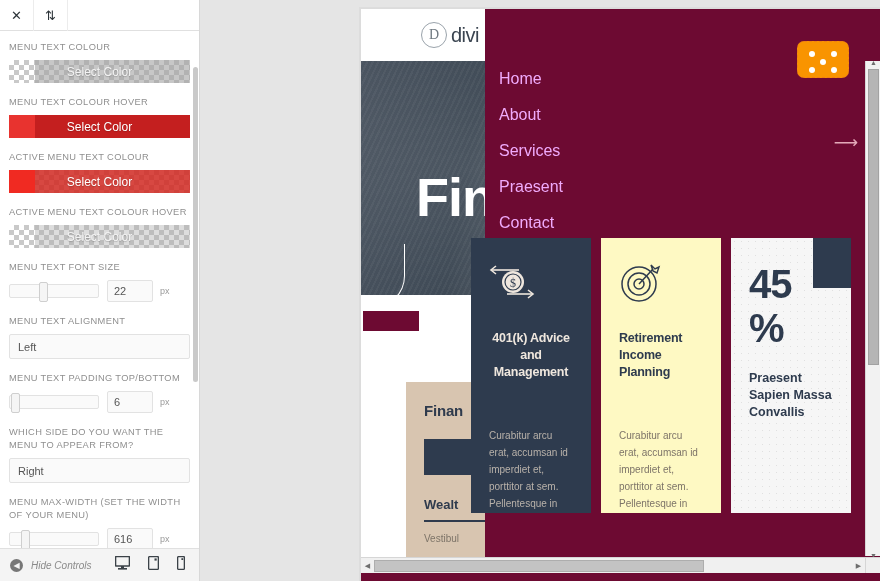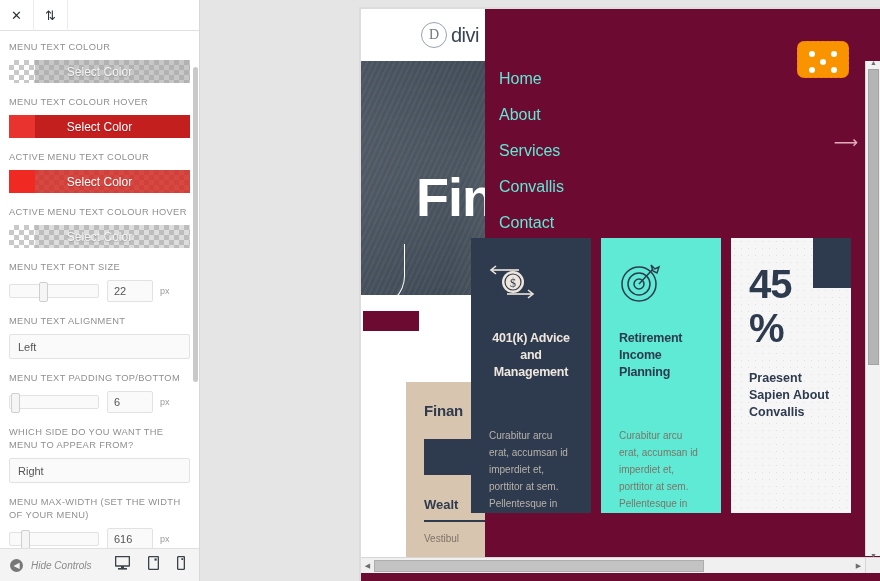--- a/index.html
+++ b/index.html
@@ -270,21 +270,21 @@
   .slide-menu {
     position: absolute;
     right: 0; top: 0; bottom: 0;
     width: 395px;
     background: #6d0a32;
     padding: 52px 0 0 14px;
     overflow: hidden;
   }
   .menu-item {
     font-size: 16px;
-    color: #5eead4;
+    color: #f0abfc;
     line-height: 30px;
     padding: 3px 0;
     cursor: pointer;
     font-family: "Liberation Sans", sans-serif;
   }
   .menu-arrow {
     position: absolute; right: 22px; top: 123px;
     color: #e3aab9; font-size: 17px;
   }
   .divi-handle {
@@ -308,21 +308,21 @@
     position: absolute;
     left: 110px; top: 229px;
     display: flex; gap: 10px;
   }
   .svc-card {
     width: 120px; height: 275px;
     padding: 24px 18px;
     overflow: hidden;
   }
   .svc-card.dark { background: #2e3b4e; }
-  .svc-card.tan  { background: #5eead4; }
+  .svc-card.tan  { background: #fef9c3; }
   .svc-card.light{ background: #f6f6f6; position: relative;
     background-image: radial-gradient(#e0e0e0 .6px, transparent .6px);
     background-size: 7px 7px; }
   .svc-title {
     font-size: 12.5px; font-weight: bold; line-height: 17px;
     letter-spacing: -.2px;
     margin-top: 26px;
   }
   .svc-card.dark .svc-title { color: #efe7de; text-align: center; }
   .svc-card.tan  .svc-title { color: #2e3b4e; }
@@ -542,21 +542,21 @@
         <div class="dark-btn">LI</div>
         <h4>Wealt</h4>
         <div class="hr-tan"></div>
         <div class="tan-p">Vestibul</div>
       </div>
 
       <div class="slide-menu">
         <div class="menu-item">Home</div>
         <div class="menu-item">About</div>
         <div class="menu-item">Services</div>
-        <div class="menu-item">Convallis</div>
+        <div class="menu-item">Praesent</div>
         <div class="menu-item">Contact</div>
 
         <div class="menu-arrow">⟶</div>
 
         <div class="divi-handle">
           <span class="d d1"></span>
           <span class="d d2"></span>
           <span class="d d3"></span>
           <span class="d d4"></span>
           <span class="d d5"></span>
@@ -588,21 +588,21 @@
             <path d="M32 3 L36 7 L40 5 L38 11 L34 9 Z" fill="none" stroke="#2e3b4e" stroke-width="1.4"></path>
           </svg>
           <div class="svc-title">Retirement Income Planning</div>
           <div class="svc-body">Curabitur arcu erat, accumsan id imperdiet et, porttitor at sem. Pellentesque in ipsum id orci</div>
         </div>
 
         <div class="svc-card light">
           <div class="dark-corner"></div>
           <div class="big-num">45</div>
           <div class="big-num">%</div>
-          <div class="num-sub">Praesent Sapien About Convallis</div>
+          <div class="num-sub">Praesent Sapien Massa Convallis</div>
         </div>
       </div>
 
       <div class="v-scroll">
         <div class="ar-up">▲</div>
         <div class="thumb"></div>
         <div class="ar-dn">▼</div>
       </div>
 
       <div class="h-scroll">

